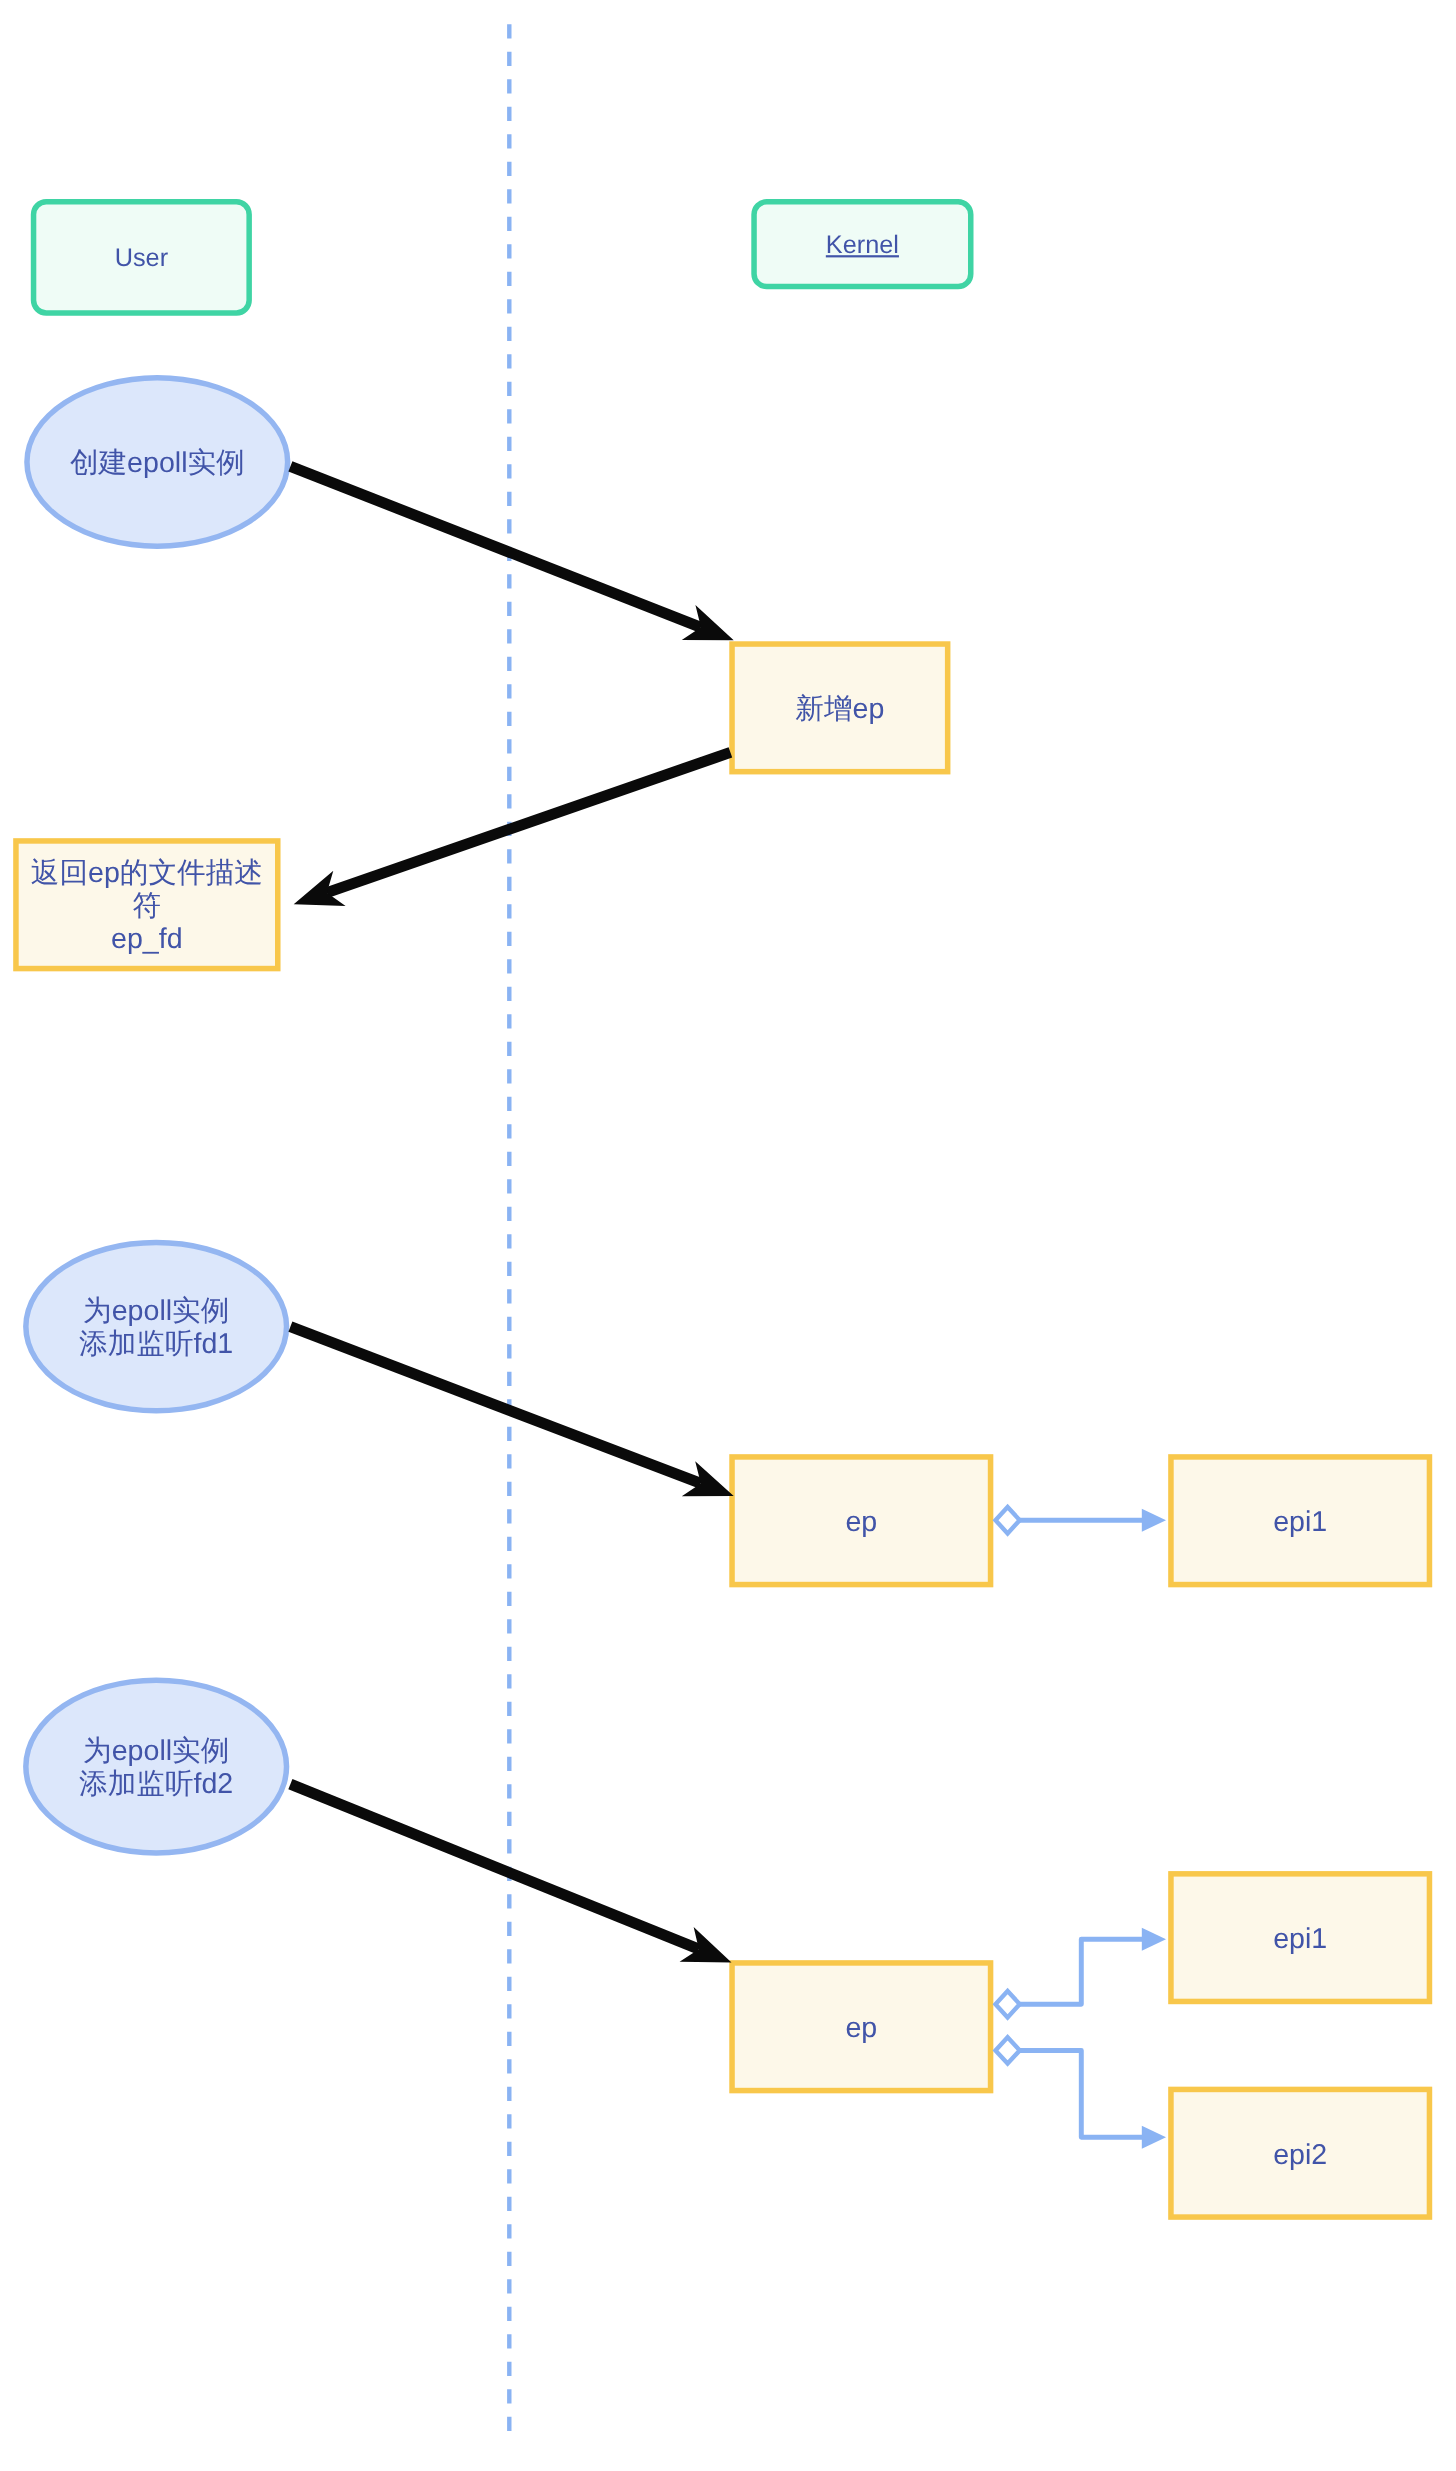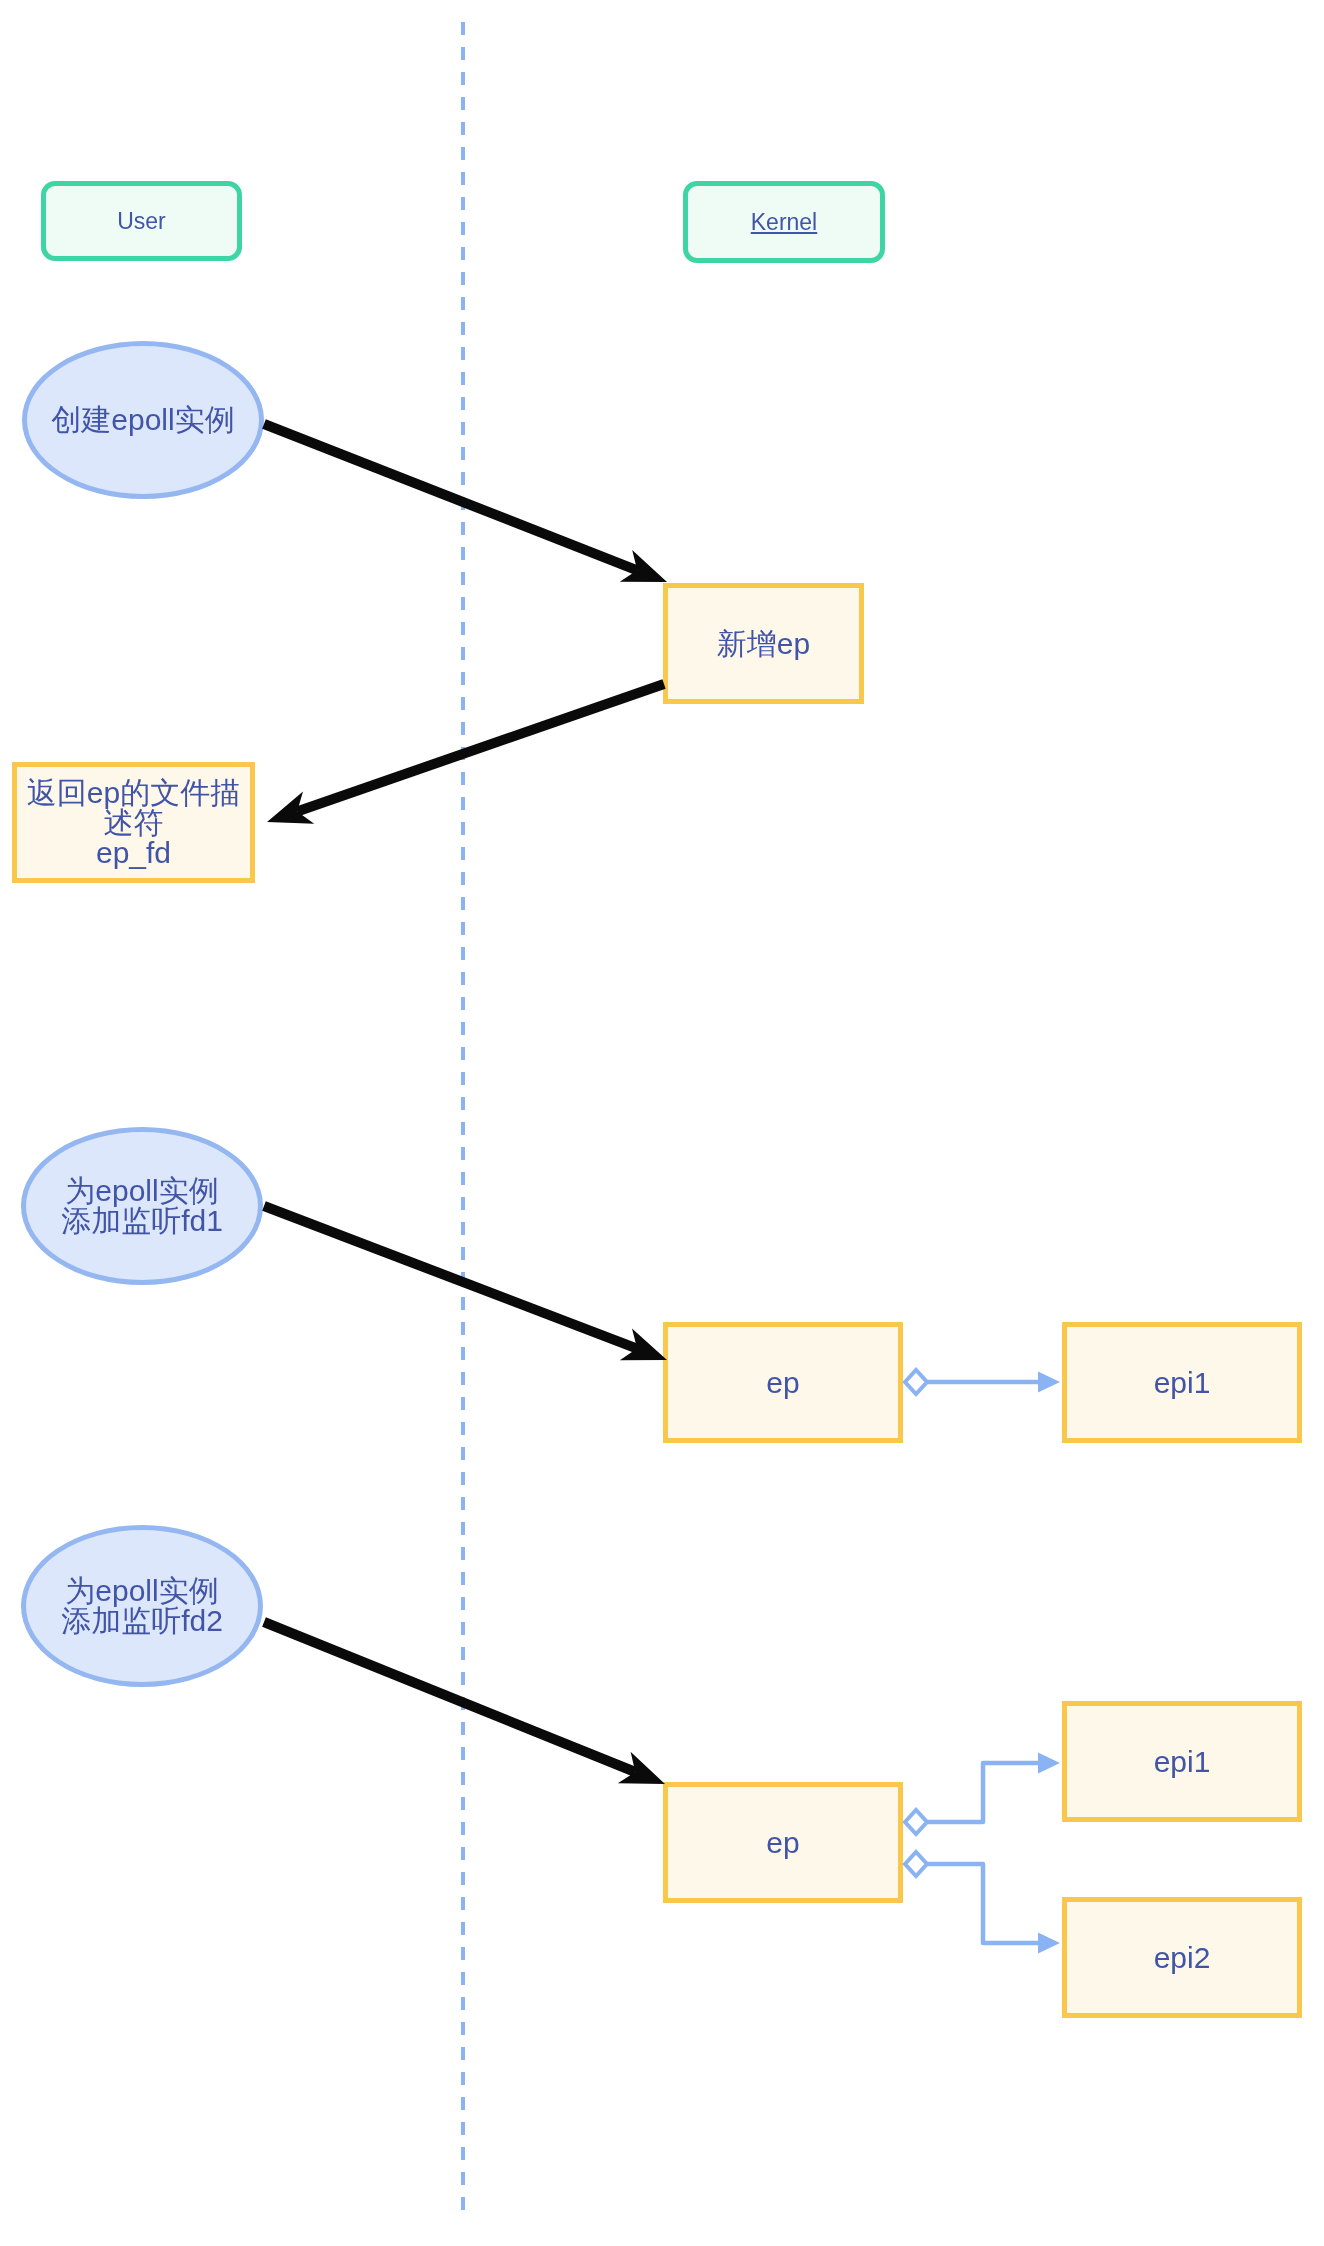--- a/index.html
+++ b/index.html
@@ -26,21 +26,21 @@
   }
   .node{
     position:absolute;
     box-sizing:border-box;
     display:flex;
     flex-direction:column;
     align-items:center;
     justify-content:center;
     text-align:center;
     color:var(--label-text);
-    font-size:30px;
+    font-size:26px;
     line-height:30px;
   }
   .lane{
     border:5px solid var(--lane-border);
     background:var(--lane-fill);
     border-radius:14px;
     font-size:23px;
   }
   .oval{
     border:5px solid var(--ellipse-border);
@@ -61,21 +61,21 @@
   .bk-head{fill:var(--black-arrow);stroke:none;}
   .bl{stroke:var(--blue-connector);fill:none;}
   .bl-head{fill:var(--blue-connector);stroke:none;}
   .diamond{stroke:var(--blue-connector);fill:var(--diamond-fill);}
 </style>
 </head>
 <body>
 
 <div class="canvas">
 
-  <div class="node lane" style="left:41px;top:181px;width:201px;height:80px;">
+  <div class="node lane" style="left:28px;top:181px;width:201px;height:106px;">
     <span>User</span>
   </div>
   <div class="node lane" style="left:683px;top:181px;width:202px;height:82px;text-decoration:underline;">
     <span>Kernel</span>
   </div>
 
   <div class="node oval" style="left:22px;top:341px;width:242px;height:158px;">
     <span>创建epoll实例</span>
   </div>
 

